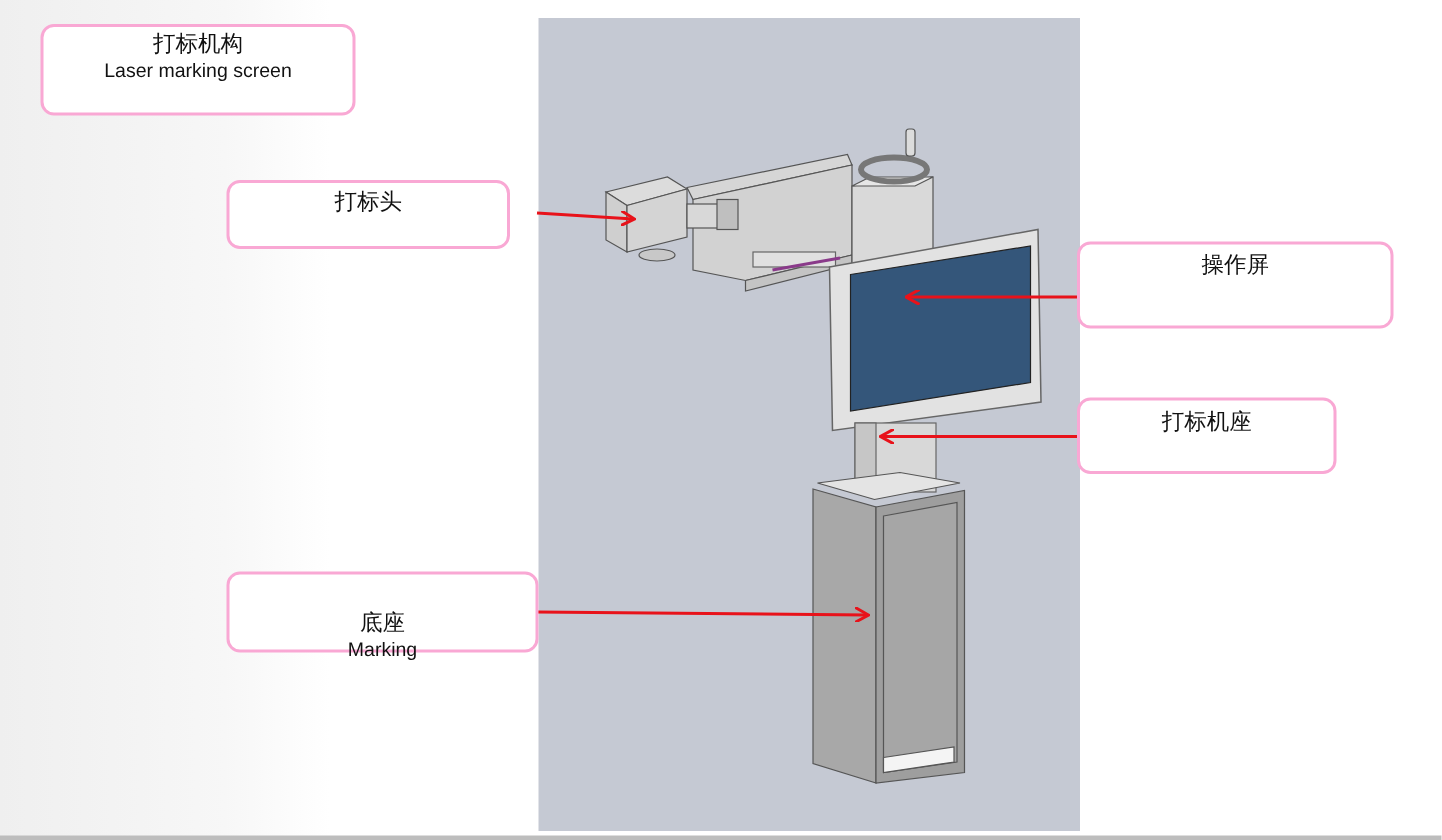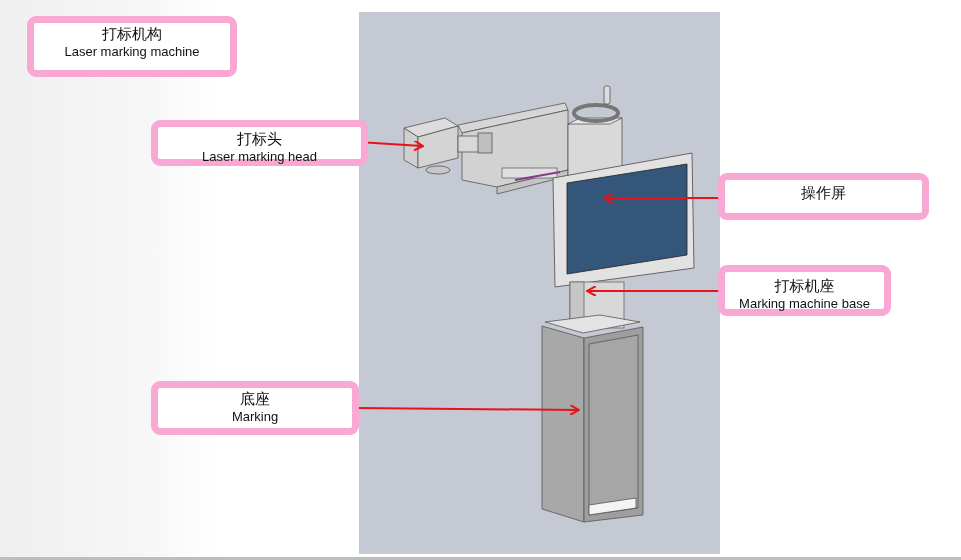--- a/index.html
+++ b/index.html
@@ -1,21 +1,21 @@
 <!DOCTYPE html>
 <html><head>
 <meta charset="utf-8">
 <style>
   html,body{margin:0;padding:0;}
   body{width:961px;height:560px;position:relative;overflow:hidden;
     background:linear-gradient(to right,#efefef 0px,#f7f7f7 150px,#ffffff 220px,#ffffff 100%);
     font-family:"DejaVu Sans","Liberation Sans",sans-serif;}
   .bottom-bar{position:absolute;left:0;right:0;bottom:0;height:3px;background:#bdbdbd;}
   .canvas{position:absolute;left:359px;top:12px;width:361px;height:542px;background:#c5c9d3;}
-  .callout{position:absolute;box-sizing:border-box;border:7px solid #f9a8d4;border-radius:9px;background:#fff;
+  .callout{position:absolute;box-sizing:border-box;border:2px solid #f9a8d4;border-radius:9px;background:#fff;
     text-align:center;color:#111;}
   .callout .zh{font-size:15px;line-height:18px;font-family:"DejaVu Sans",sans-serif;}
   .callout .en{font-size:13px;line-height:18px;font-family:"Liberation Sans",sans-serif;}
   svg{position:absolute;left:0;top:0;}
 </style>
 </head>
 <body>
 
 <div class="bottom-bar"></div>
 
@@ -71,33 +71,31 @@
   </g>
 
   <line x1="358" y1="142" x2="422" y2="146" stroke="#e8121a" stroke-width="2" marker-end="url(#ah)"></line>
   <line x1="718" y1="198" x2="605" y2="198" stroke="#e8121a" stroke-width="2" marker-end="url(#ah)"></line>
   <line x1="718" y1="291" x2="588" y2="291" stroke="#e8121a" stroke-width="2" marker-end="url(#ah)"></line>
   <line x1="358" y1="408" x2="578" y2="410" stroke="#e8121a" stroke-width="2" marker-end="url(#ah)"></line>
 </svg>
 
 <div class="callout" style="left:27px;top:16px;width:210px;height:61px;padding-top:2px;">
   <div class="zh">打标机构</div>
-  <div class="en">Laser marking machine</div>
+  <div class="en">Laser marking screen</div>
 </div>
 
-<div class="callout" style="left:151px;top:120px;width:217px;height:46px;padding-top:3px;">
+<div class="callout" style="left:151px;top:120px;width:189px;height:46px;padding-top:3px;">
   <div class="zh">打标头</div>
-  <div class="en">Laser marking head</div>
 </div>
 
-<div class="callout" style="left:718px;top:173px;width:211px;height:47px;padding-top:4px;">
+<div class="callout" style="left:718px;top:161px;width:211px;height:58px;padding-top:4px;">
   <div class="zh">操作屏</div>
 </div>
 
 <div class="callout" style="left:718px;top:265px;width:173px;height:51px;padding-top:5px;">
   <div class="zh">打标机座</div>
-  <div class="en">Marking machine base</div>
 </div>
 
-<div class="callout" style="left:151px;top:381px;width:208px;height:54px;padding-top:2px;">
+<div class="callout" style="left:151px;top:381px;width:208px;height:54px;padding-top:23px;">
   <div class="zh">底座</div>
   <div class="en">Marking</div>
 </div>
 
 </body></html>

